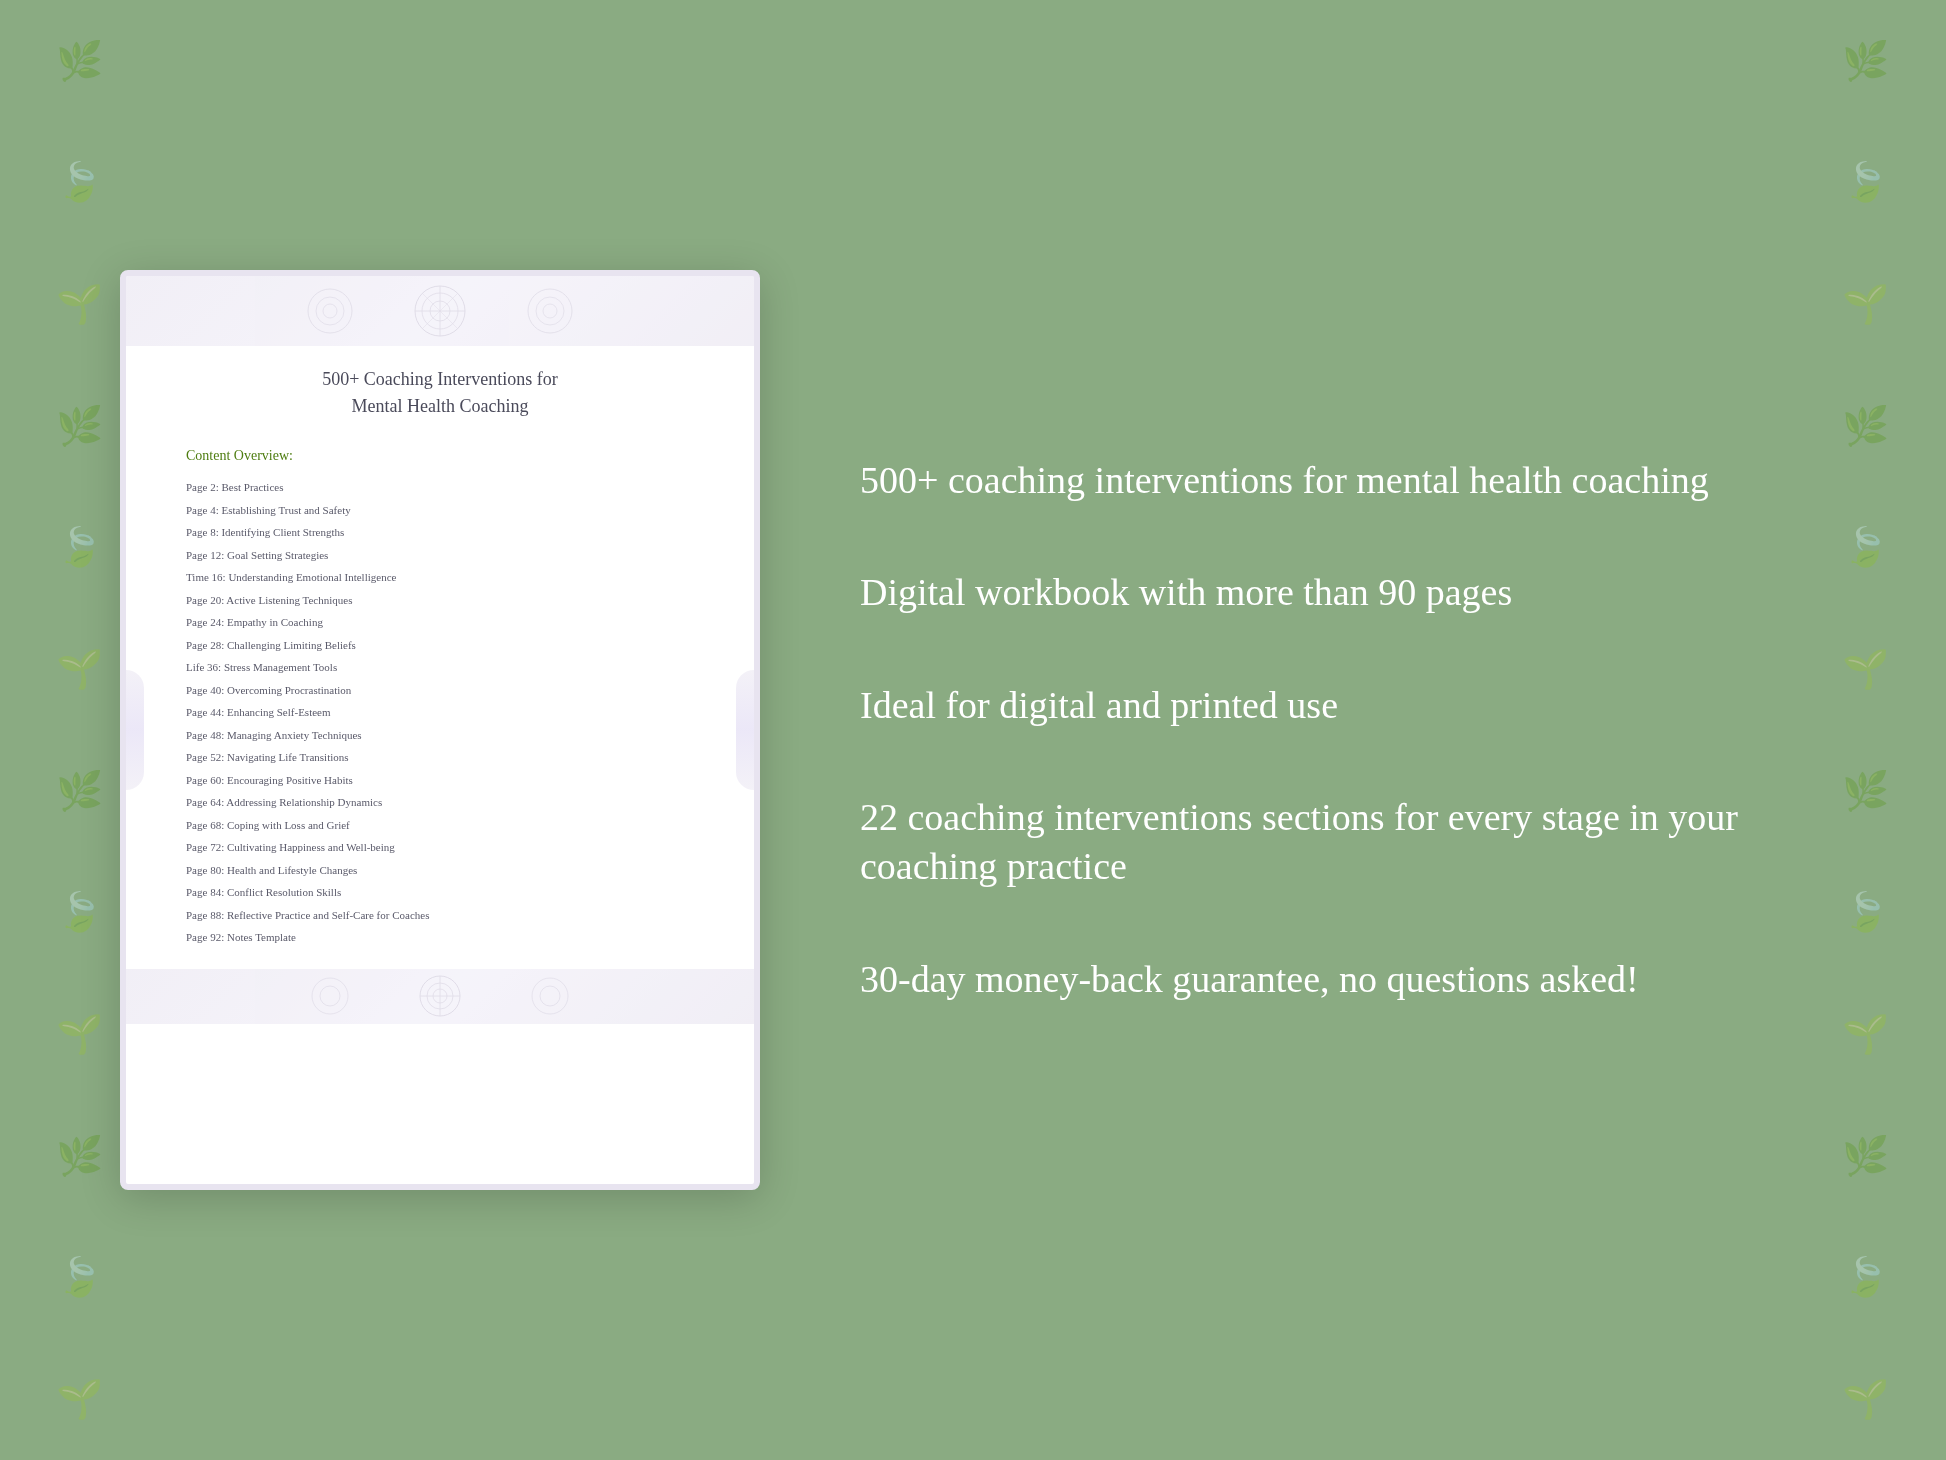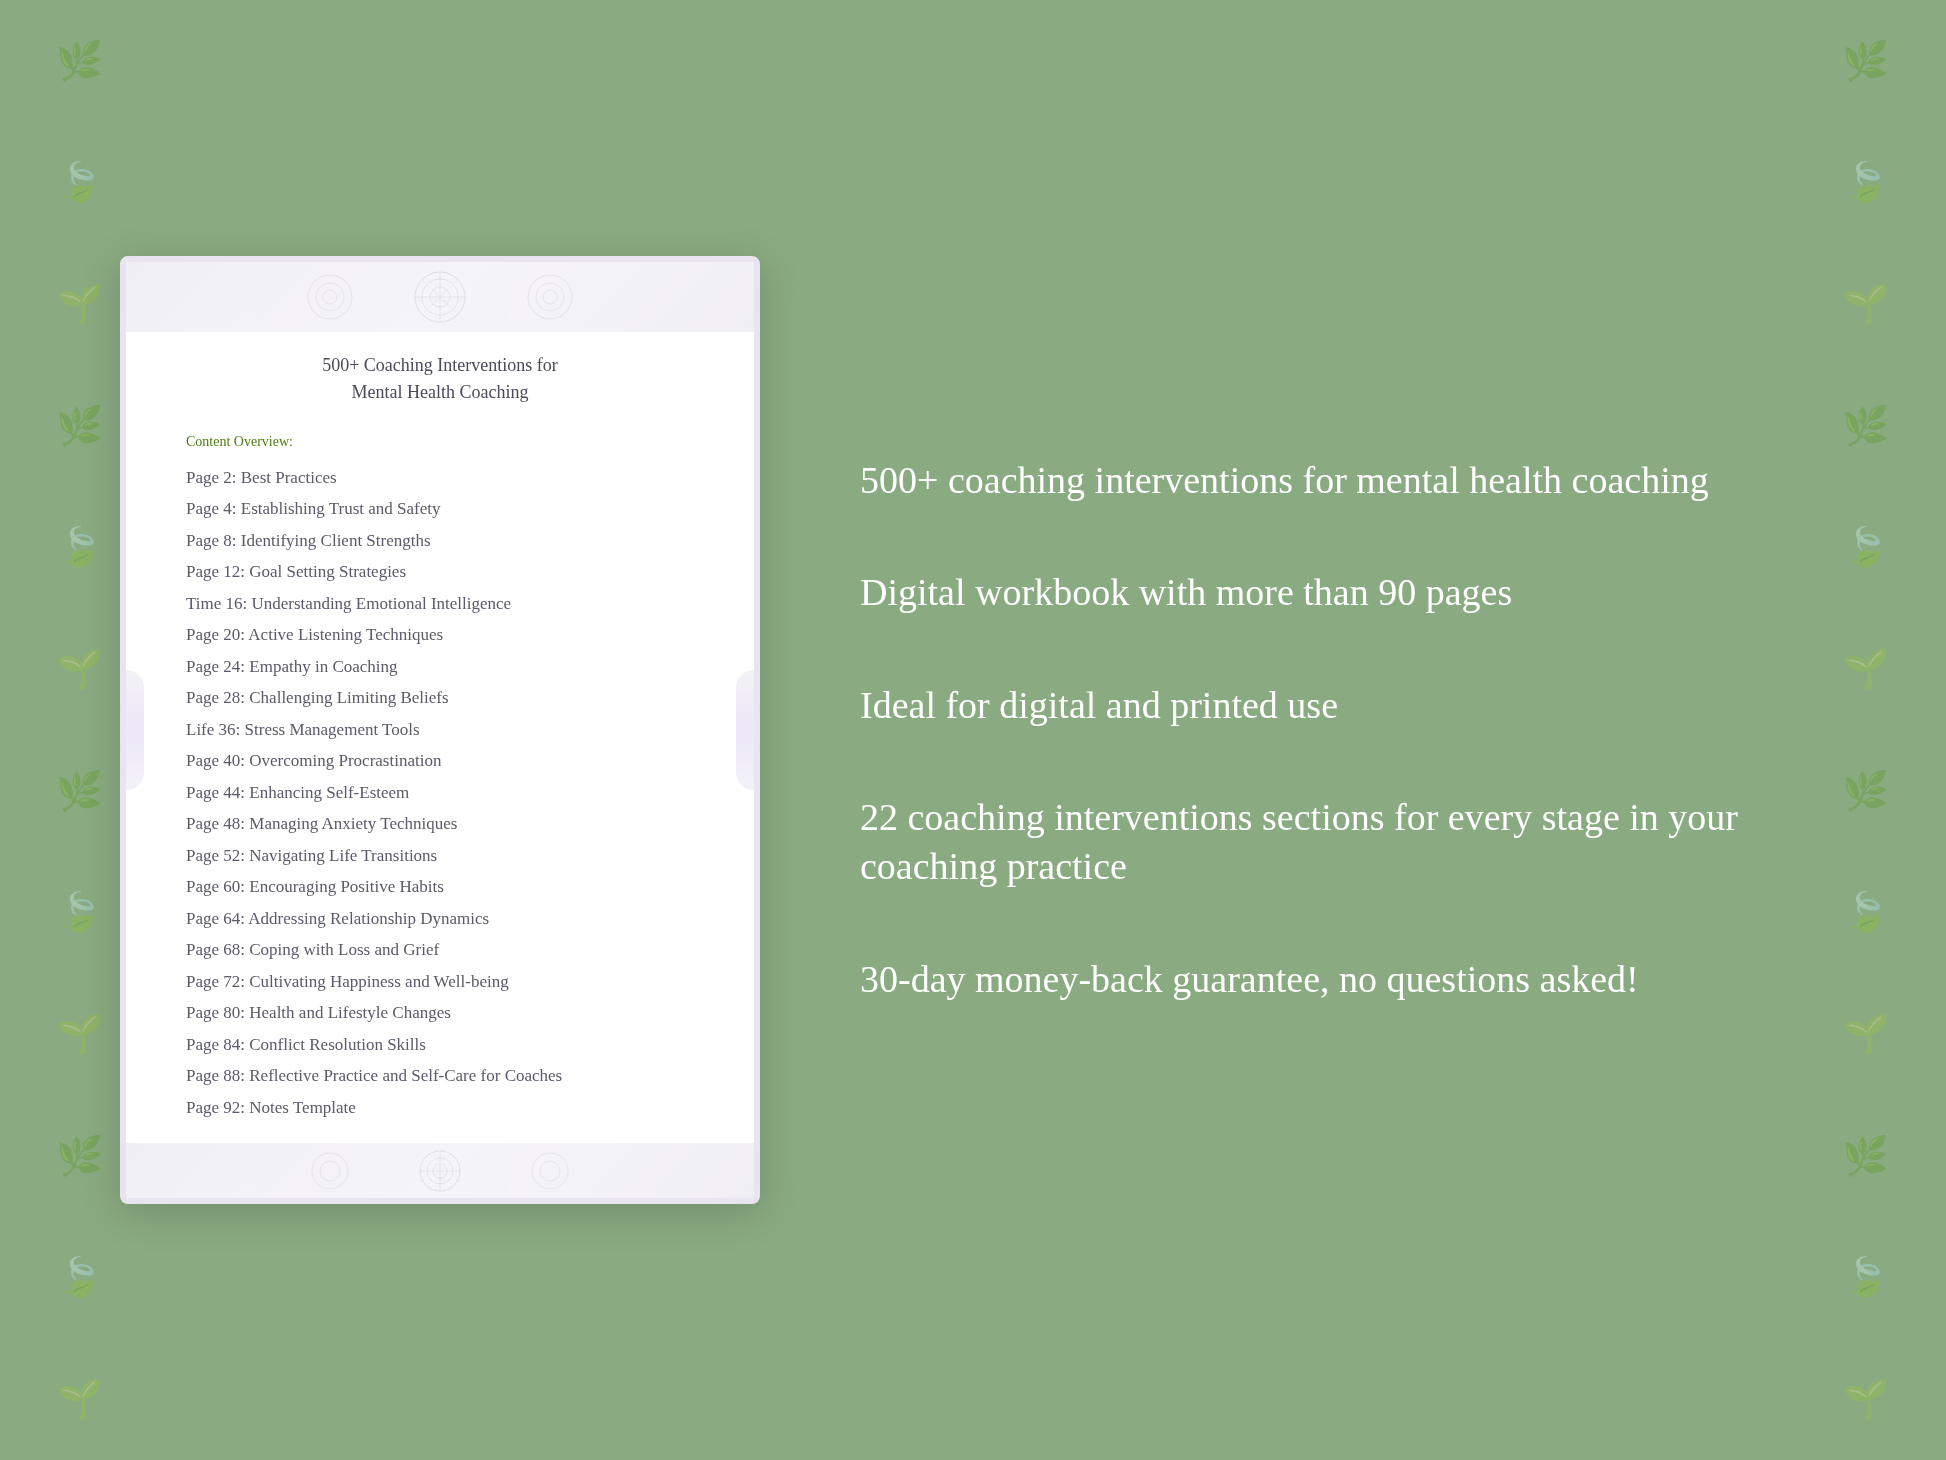--- a/index.html
+++ b/index.html
@@ -105,21 +105,21 @@
       color: #4d7c0f;
       margin-bottom: 12px;
       font-family: Georgia, serif;
     }
 
     .toc-list {
       list-style: none;
     }
 
     .toc-item {
-      font-size: 17px;
+      font-size: 11px;
       color: #5a5a6a;
       padding: 3px 0;
       font-family: Georgia, serif;
       line-height: 1.5;
     }
 
     .toc-page-num {
       font-weight: normal;
     }
 

